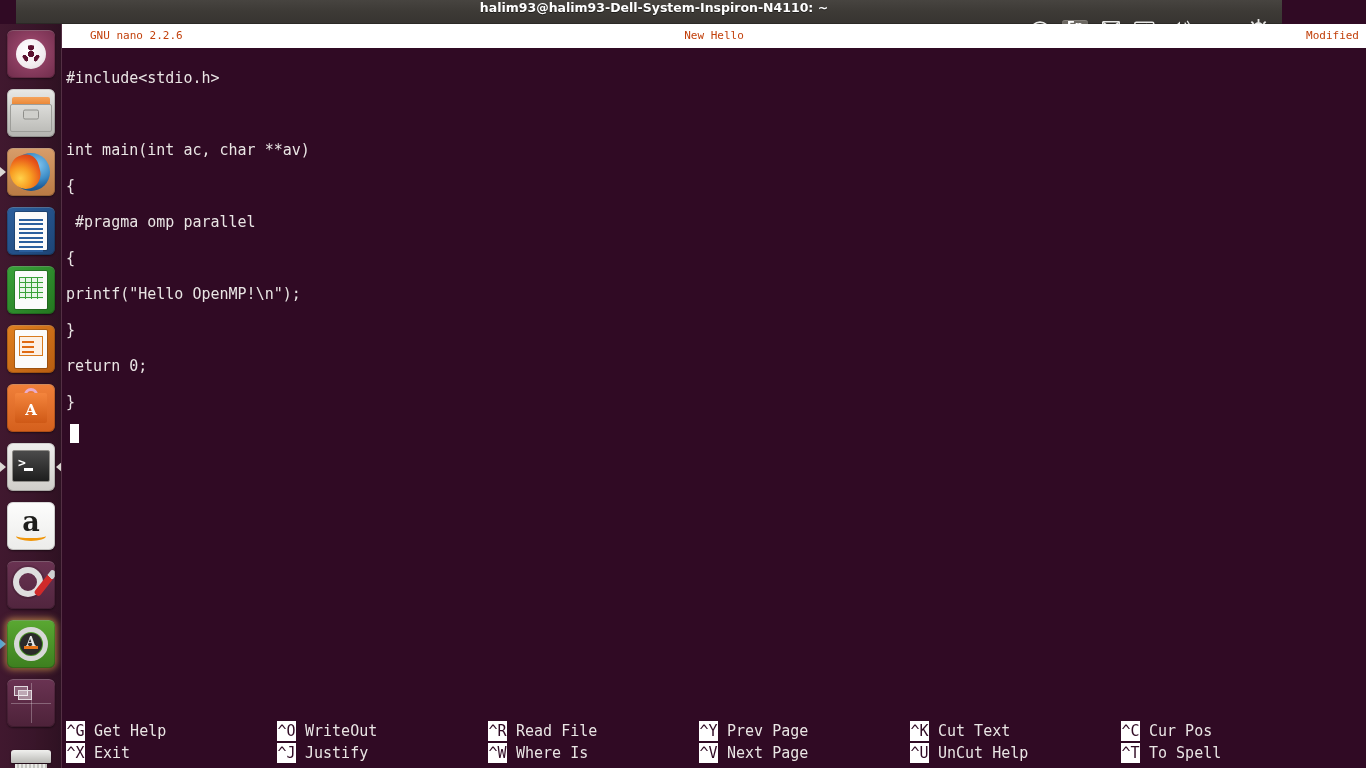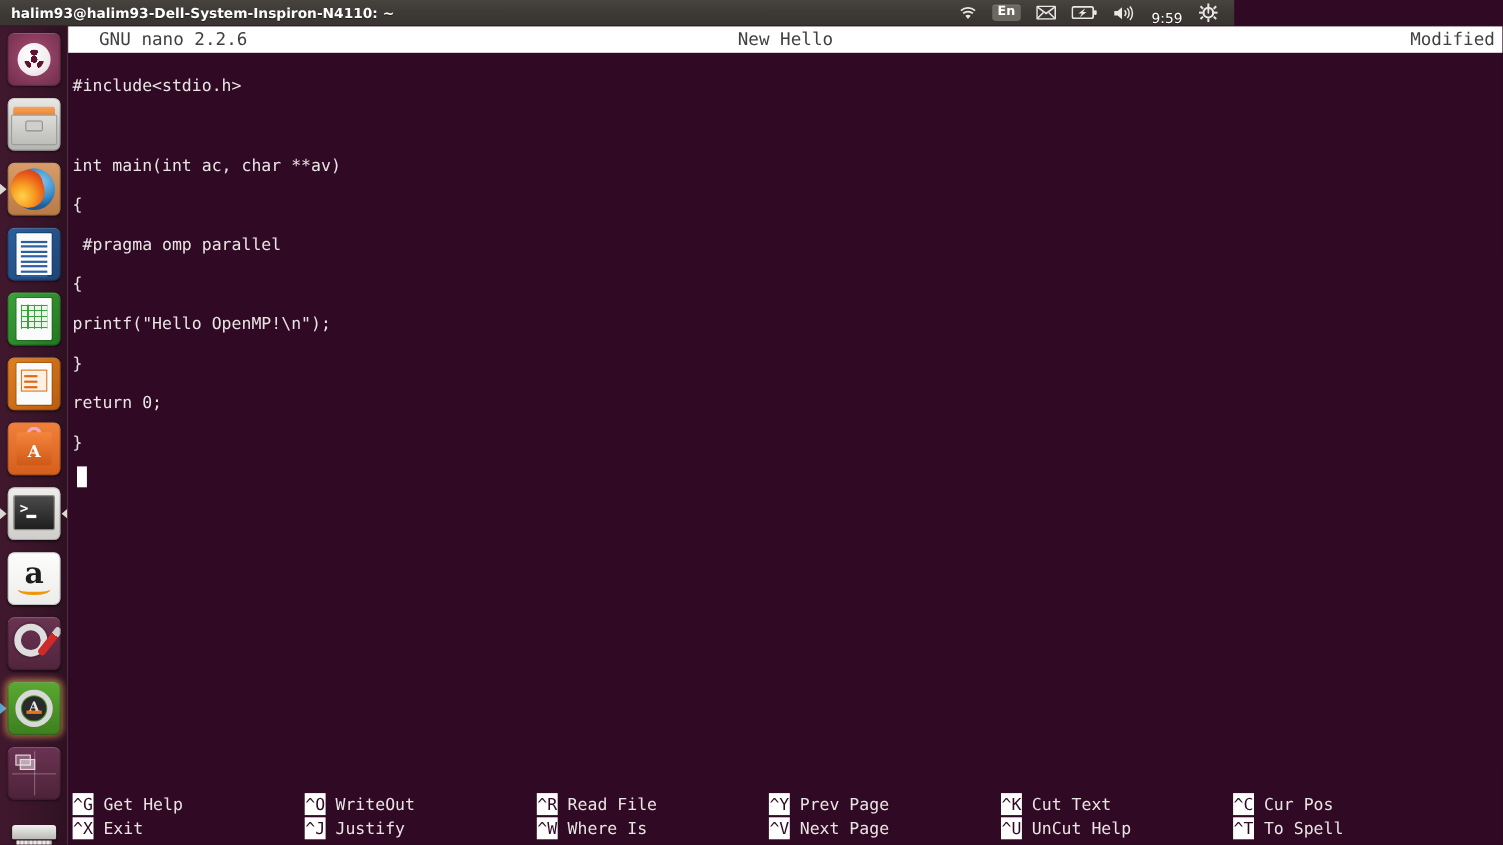--- a/index.html
+++ b/index.html
@@ -7,24 +7,25 @@
   html, body {
     width:1366px; height:768px;
     overflow:hidden;
     background:#300A24;
     font-family:"DejaVu Sans", sans-serif;
   }
   #screen { position:relative; width:1366px; height:768px; }
 
   
   #top-panel {
-    position:absolute; left:0; top:0; width:1122px; height:24px;
+    position:absolute; left:16px; top:0; width:1266px; height:24px;
     background:linear-gradient(to bottom, #474440 0%, #3d3a36 50%, #373431 100%);
     display:flex; align-items:center;
     border-bottom:1px solid #2b2926;
+    flex-direction:column;
   }
   #panel-title {
     color:#ffffff; font-size:12.5px; font-weight:bold;
     font-family:"DejaVu Sans", sans-serif;
     margin-left:10px; letter-spacing:0px;
     text-shadow:0 1px 0 rgba(0,0,0,.5);
     white-space:nowrap;
   }
   #tray { margin-left:auto; display:flex; align-items:flex-end; height:24px; padding-right:8px; }
   .tray-item {
@@ -150,22 +151,22 @@
     background:repeating-linear-gradient(to right,#e9e9e6 0 2px,#c2c2be 2px 4px); border-radius:0 0 3px 3px; }
 
   
   #nano {
     position:absolute; left:62px; top:24px; width:1304px; height:744px;
     background:#300A24;
     font-family:"DejaVu Sans Mono", monospace;
     font-size:15px;
   }
   #nano-title {
-    position:relative; height:24px; background:#ffffff; color:#404040;
-    display:flex; align-items:center; font-size:16px; line-height:24px;
+    position:relative; height:24px; background:#ffffff; color:#c2410c;
+    display:flex; align-items:center; font-size:11px; line-height:24px;
     white-space:pre;
   }
   #nano-ver   { position:absolute; left:28px; }
   #nano-buf   { position:absolute; left:50%; transform:translateX(-50%); }
   #nano-mod   { position:absolute; right:7px; }
 
   #nano-body {
     position:absolute; left:0; top:24px; right:0; bottom:56px;
     padding:12px 0 0 4px; color:#e8e4e3;
   }

